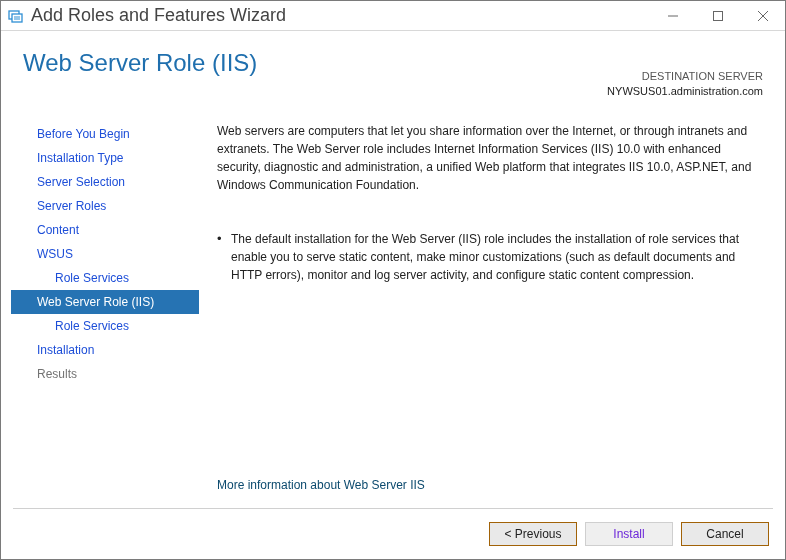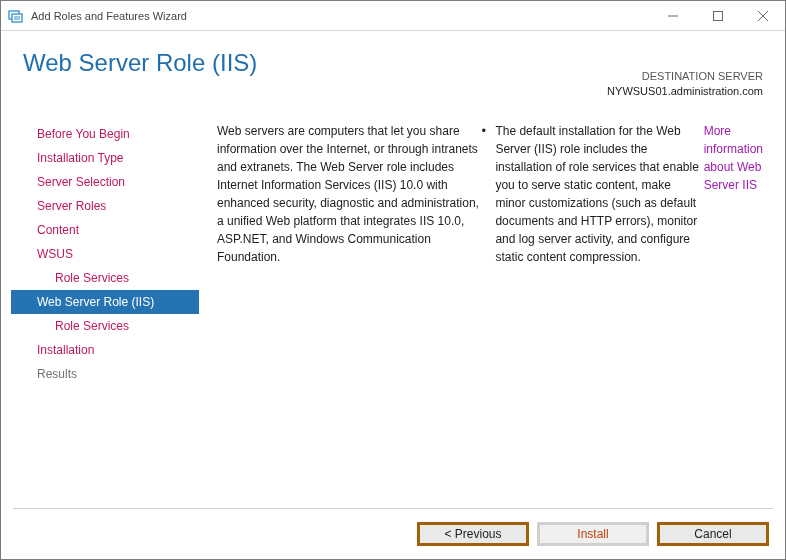--- a/index.html
+++ b/index.html
@@ -15,21 +15,21 @@
   }
   
   .titlebar {
     height: 30px;
     background: #fff;
     border-bottom: 1px solid #d8d8d8;
     display: flex;
     align-items: center;
   }
   .titlebar .icon-slot { width: 28px; display: flex; justify-content: center; align-items: center; }
-  .titlebar .title-text { flex: 1; font-size: 11px; color: #444; padding-left: 2px; }
+  .titlebar .title-text { flex: 1; font-size: 18px; color: #444; padding-left: 2px; }
   .wincontrols { display: flex; height: 100%; }
   .wincontrols > div {
     width: 45px;
     display: flex; align-items: center; justify-content: center;
     color: #666;
   }
   .wincontrols svg { display: block; }
 
   
   .header {
@@ -54,68 +54,68 @@
     display: flex;
     padding: 10px 20px 0 0;
     min-height: 0;
   }
 
   
   .nav { width: 198px; padding-top: 6px; padding-left: 10px; }
   .nav-item {
     font-size: 12px;
     padding: 5px 4px 5px 26px;
-    color: #be185d;
+    color: #1d4ed8;
     cursor: pointer;
     white-space: nowrap;
   }
   .nav-item.sub { padding-left: 44px; }
   .nav-item.selected { background: #2673b3; color: #fff; }
   .nav-item.disabled { color: #737373; cursor: default; }
 
   
   .content {
     flex: 1;
     font-size: 12px;
     color: #222;
     padding: 6px 2px 0 18px;
     line-height: 1.5;
     display: flex;
-    flex-direction: row;
+    flex-direction: column;
   }
   .intro { margin-bottom: 36px; }
   .bullet-row { display: flex; }
   .bullet-dot { width: 14px; font-size: 13px; line-height: 1.2; padding-top:1px; }
   .bullet-text { flex: 1; }
   .content-spacer { flex: 1; }
-  .more-link { color: #a21caf; padding-bottom: 14px; cursor: pointer; }
+  .more-link { color: #0c4a6e; padding-bottom: 14px; cursor: pointer; }
 
   
   .separator { height: 1px; background: #d0d0d0; margin: 0 12px; }
 
   
   .footer {
     height: 50px;
     display: flex;
     justify-content: flex-end;
     align-items: center;
     padding: 0 16px;
     gap: 8px;
   }
   .btn {
-    width: 112px;
+    width: 88px;
     height: 24px;
     font-size: 12px;
     font-family: inherit;
     background: #e9e9e9;
-    border: 3px solid #a16207;
+    border: 1px solid #a16207;
     color: #222;
     cursor: pointer;
   }
-  .btn:disabled { color: #c2410c; border-color: #cfcfcf; background: #efefef; cursor: default; }
+  .btn:disabled { color: #6d28d9; border-color: #cfcfcf; background: #efefef; cursor: default; }
   .btn-highlight-wrap {
     border: 2px solid #d22a2a;
     padding: 2px;
     display: inline-flex;
   }
 </style>
 </head>
 <body>
 
 <div class="titlebar">

